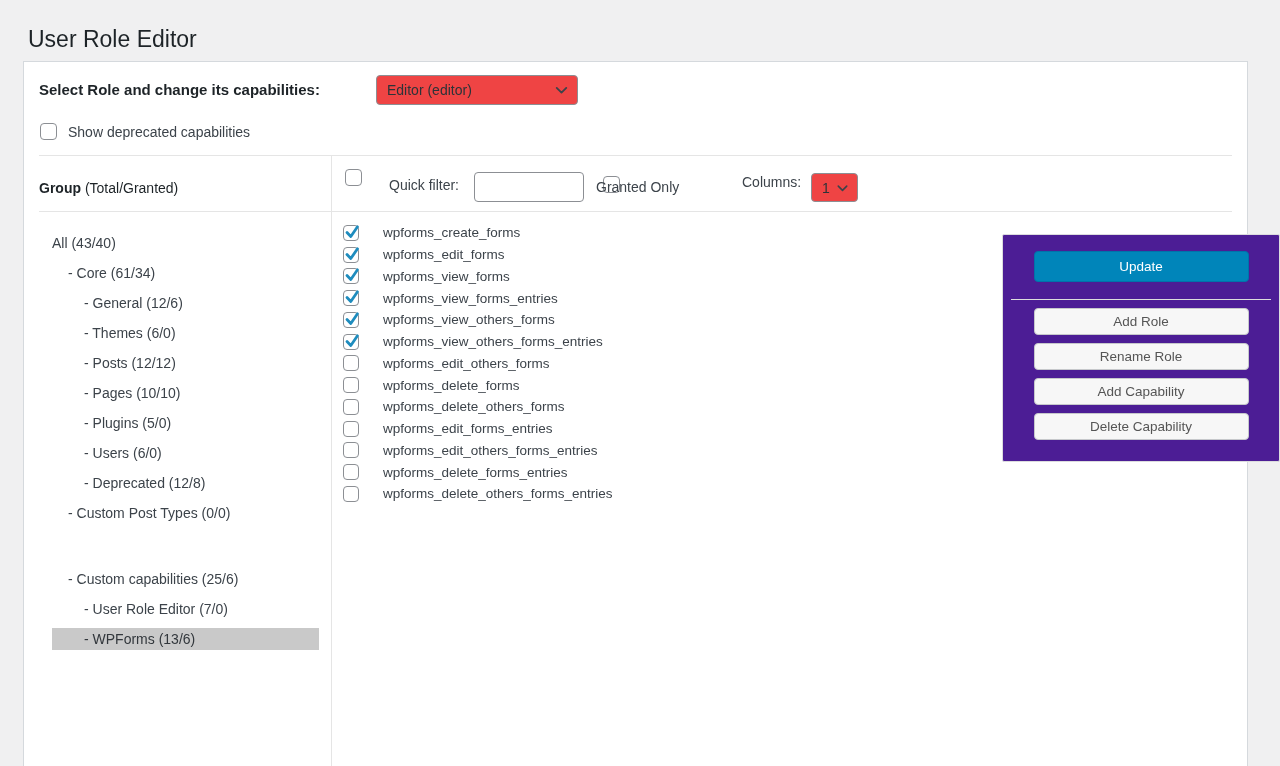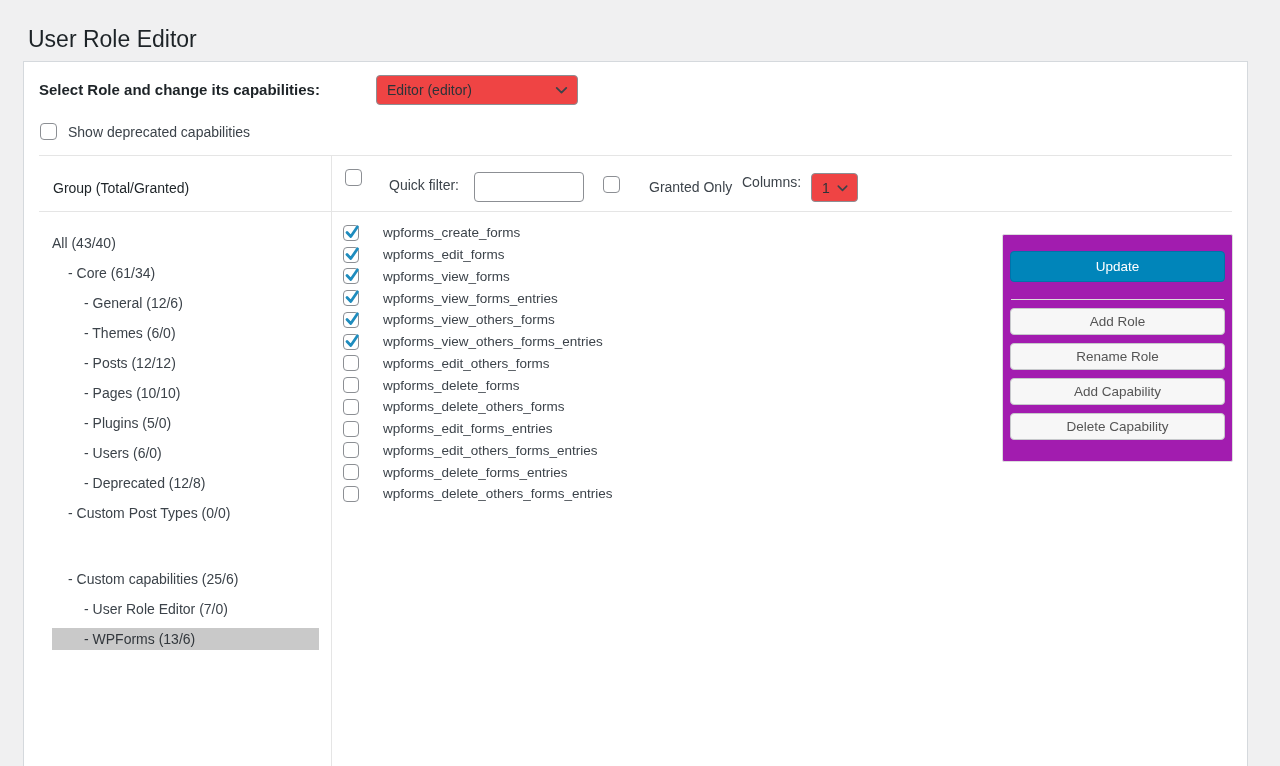--- a/index.html
+++ b/index.html
@@ -52,49 +52,49 @@
   .option .opt-label{ font-size:14px; color:#3c434a; }
   .hr{ position:absolute; left:15px; right:15px; height:0; border-top:1px solid var(--line); }
   .hr1{ top:93px; }
   .hr2{ top:149px; }
   .v-divider{ position:absolute; left:307px; top:94px; bottom:0; width:1px; background:var(--line); }
   
   .group-header{
     position:absolute; left:15px; top:111px; height:30px; line-height:30px;
     font-size:14px; color:#1d2327;
   }
-  .group-header .bold{ font-weight:400;margin-left:14px; }
+  .group-header .bold{ font-weight:700; }
   .filter-bar-cb{ position:absolute; left:321px; top:107px; }
   .qf-label{ position:absolute; left:365px; top:115px; font-size:14px; }
   .qf-input{
     position:absolute; left:450px; top:110px; width:110px; height:30px;
     border:1px solid var(--input-border); border-radius:4px; background:#fff;
     font:inherit; font-size:14px; padding:0 8px; color:#2c3338;
   }
   .granted-cb{ position:absolute; left:579px; top:114px; }
-  .granted-label{ position:absolute; left:625px; top:117px; font-size:14px; }
+  .granted-label{ position:absolute; left:572px; top:117px; font-size:14px; }
   .columns-label{ position:absolute; left:718px; top:112px; font-size:14px; }
   .columns-select{ left:787px; top:111px; width:47px; height:29px; padding:0 22px 0 10px; }
   
   .tree{ position:absolute; left:28px; top:170px; width:267px; }
   .tree-row{
     height:22px; line-height:22px; margin-bottom:8px;
     font-size:14px; color:#3c434a; cursor:pointer; white-space:nowrap;
   }
   .tree-row.selected{ background:var(--selected-bg); color:#32373c; }
   
   .caps{ position:absolute; left:319px; top:160px; }
   .cap-row{ display:flex; align-items:center; gap:24px; height:21.75px; }
   .cap-row .wp-cb{ width:16px; height:16px; }
   .cap-row .wp-cb .check{ width:16px; height:16px; }
   .cap-label{ font-size:13.5px; color:#3c434a; }
   
   .actions-panel{
-    position:absolute; left:978px; top:172px; width:231px; height:228px;
-    background:#a21caf; border:1px solid #dcdcde; border-radius:2px;
+    position:absolute; left:978px; top:172px; width:278px; height:228px;
+    background:#4c1d95; border:1px solid #dcdcde; border-radius:2px;
   }
   .btn{
     display:block; width:215px; margin:8px auto 0; height:27px;
     border:1px solid #c6c8cb; border-radius:4px; background:#f7f7f7;
     font-family:inherit; font-size:13.5px; color:#555; cursor:pointer;
   }
   .btn-primary{
     margin-top:16px; height:31px;
     background:var(--primary); border-color:var(--primary-border); color:#fff;
   }

